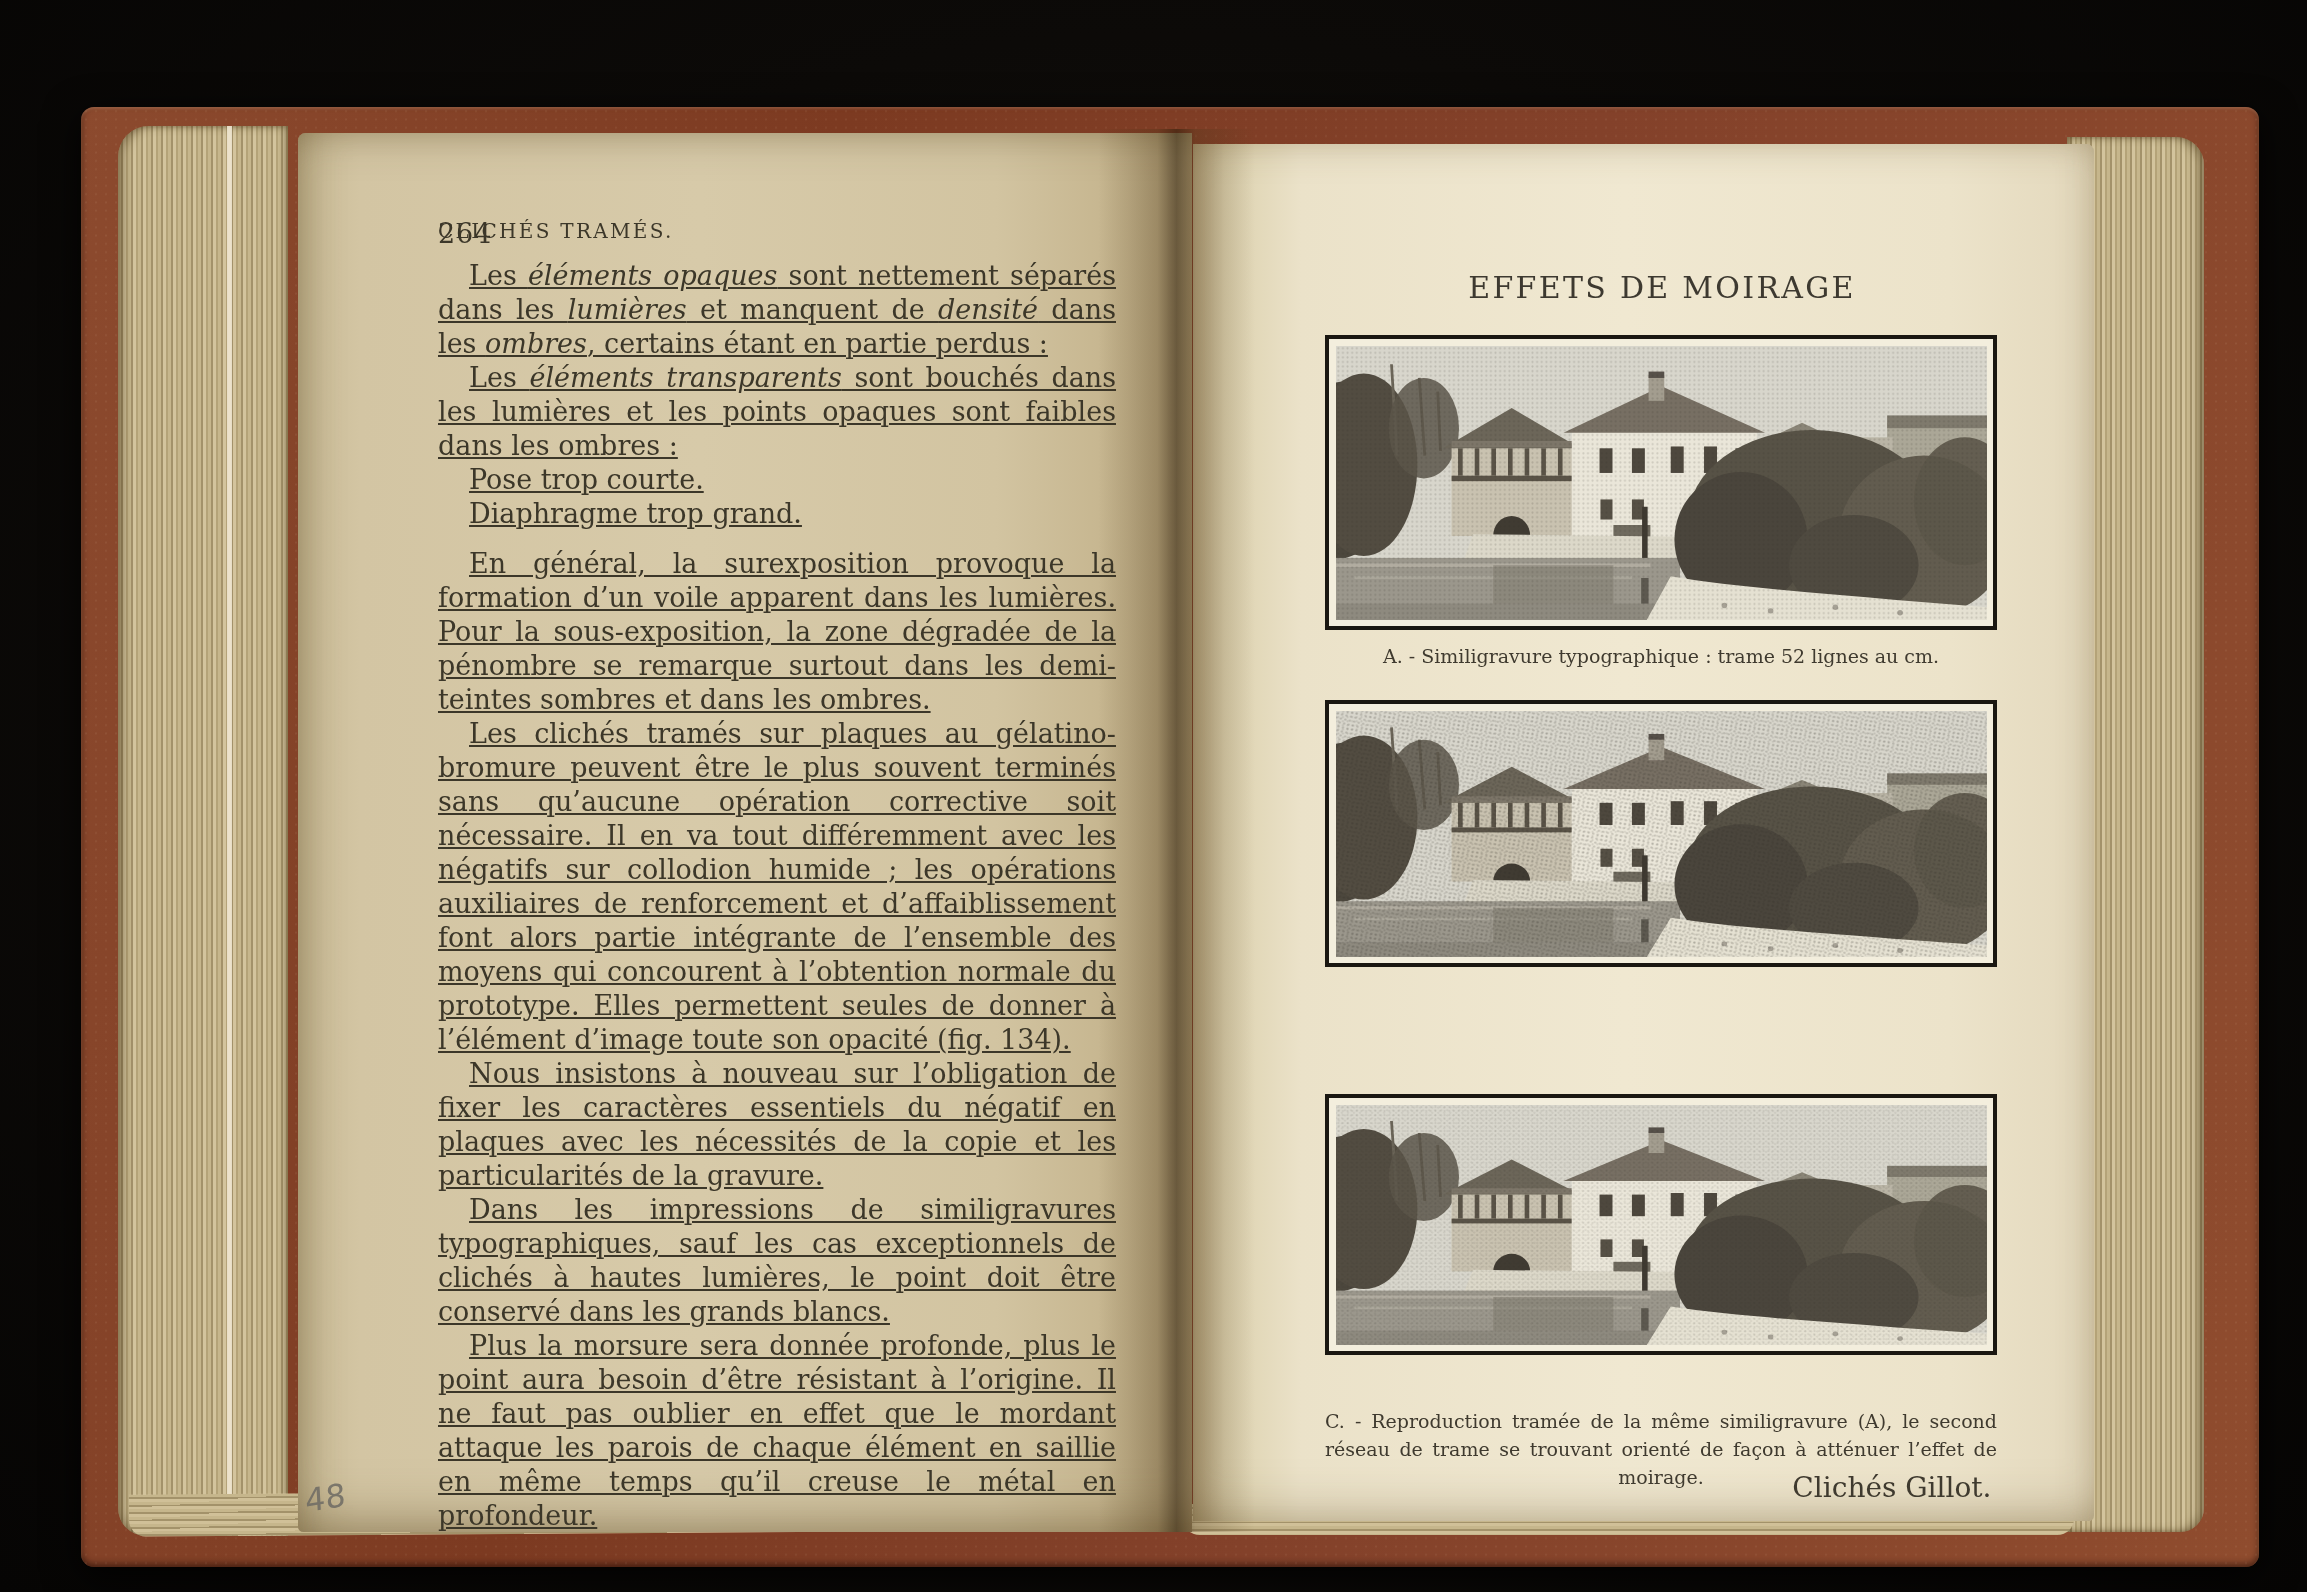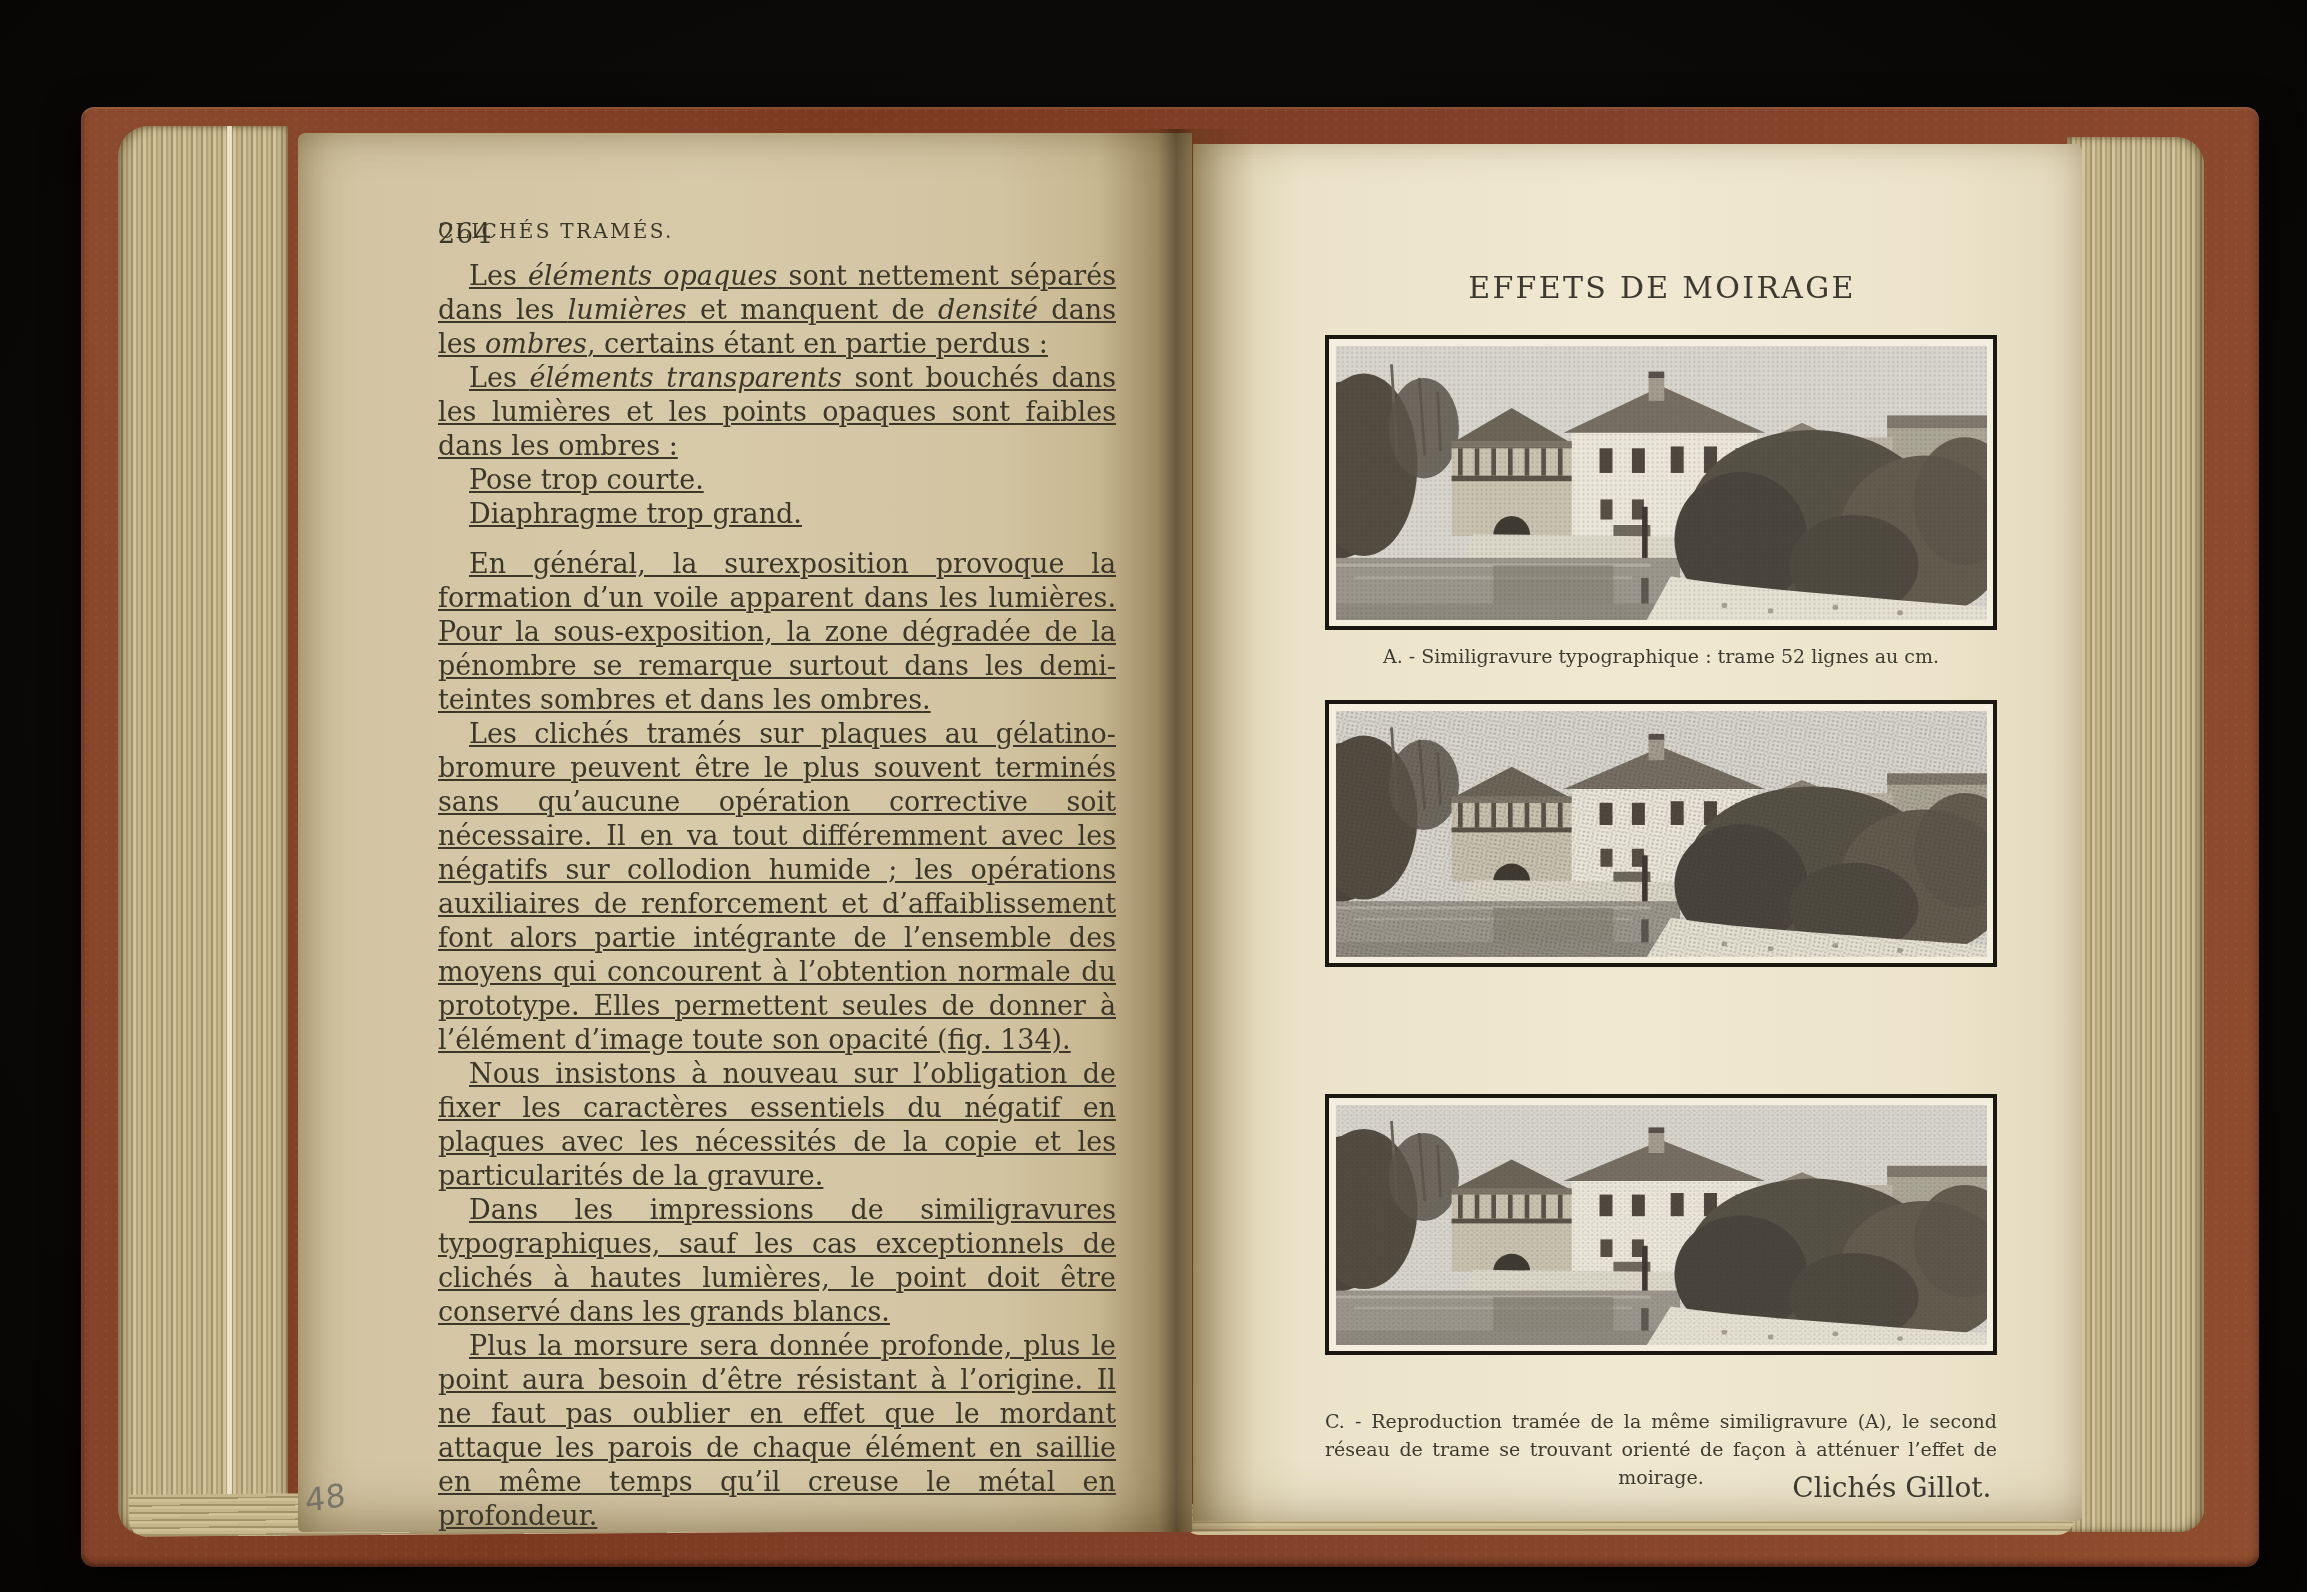--- a/index.html
+++ b/index.html
@@ -36,20 +36,21 @@
                inset 28px 0 46px -28px rgba(92,72,35,.4);
     color:#3c3729;
   }
   .page-right{
     left:1179px;top:144px;width:889px;height:1377px;
     background:linear-gradient(90deg,#c4b48c 0%,#dcd1ae 3.5%,#ebe2c9 12%,#f0e8d1 48%,#ece3ca 84%,#e3d8bc 100%);
     border-radius:0 7.4px 5.5px 0;
     box-shadow:inset 0 22px 42px -28px rgba(110,88,45,.4), inset 0 -33px 52px -33px rgba(110,88,45,.5),
                inset -24px 0 42px -28px rgba(110,88,45,.3);
     color:#443f33;
+    padding-left:12px;
   }
   .gutter{position:absolute;left:1098px;top:129px;width:157px;height:1403px;pointer-events:none;
     background:linear-gradient(90deg,rgba(70,50,20,0) 0%,rgba(70,50,20,.28) 38%,rgba(45,30,10,.55) 50%,rgba(80,58,28,.30) 62%,rgba(80,58,28,0) 100%);}
   
   .lp-header{position:absolute;left:140px;top:85px;width:678px;height:37px;font-size:27px;}
   .lp-pagenum{position:absolute;left:0;top:0;letter-spacing:0.9px;}
   .lp-runtitle{position:absolute;left:0;top:0.9px;width:100%;text-align:left;font-size:20px;letter-spacing:2.3px;}
   .lp-body{position:absolute;left:140px;top:126px;width:678px;font-size:27px;line-height:34px;text-align:justify;}
   .lp-body p{margin:0;text-indent:31px;text-decoration:underline;}
   .lp-body p.gap-before{margin-top:15.7px;}

